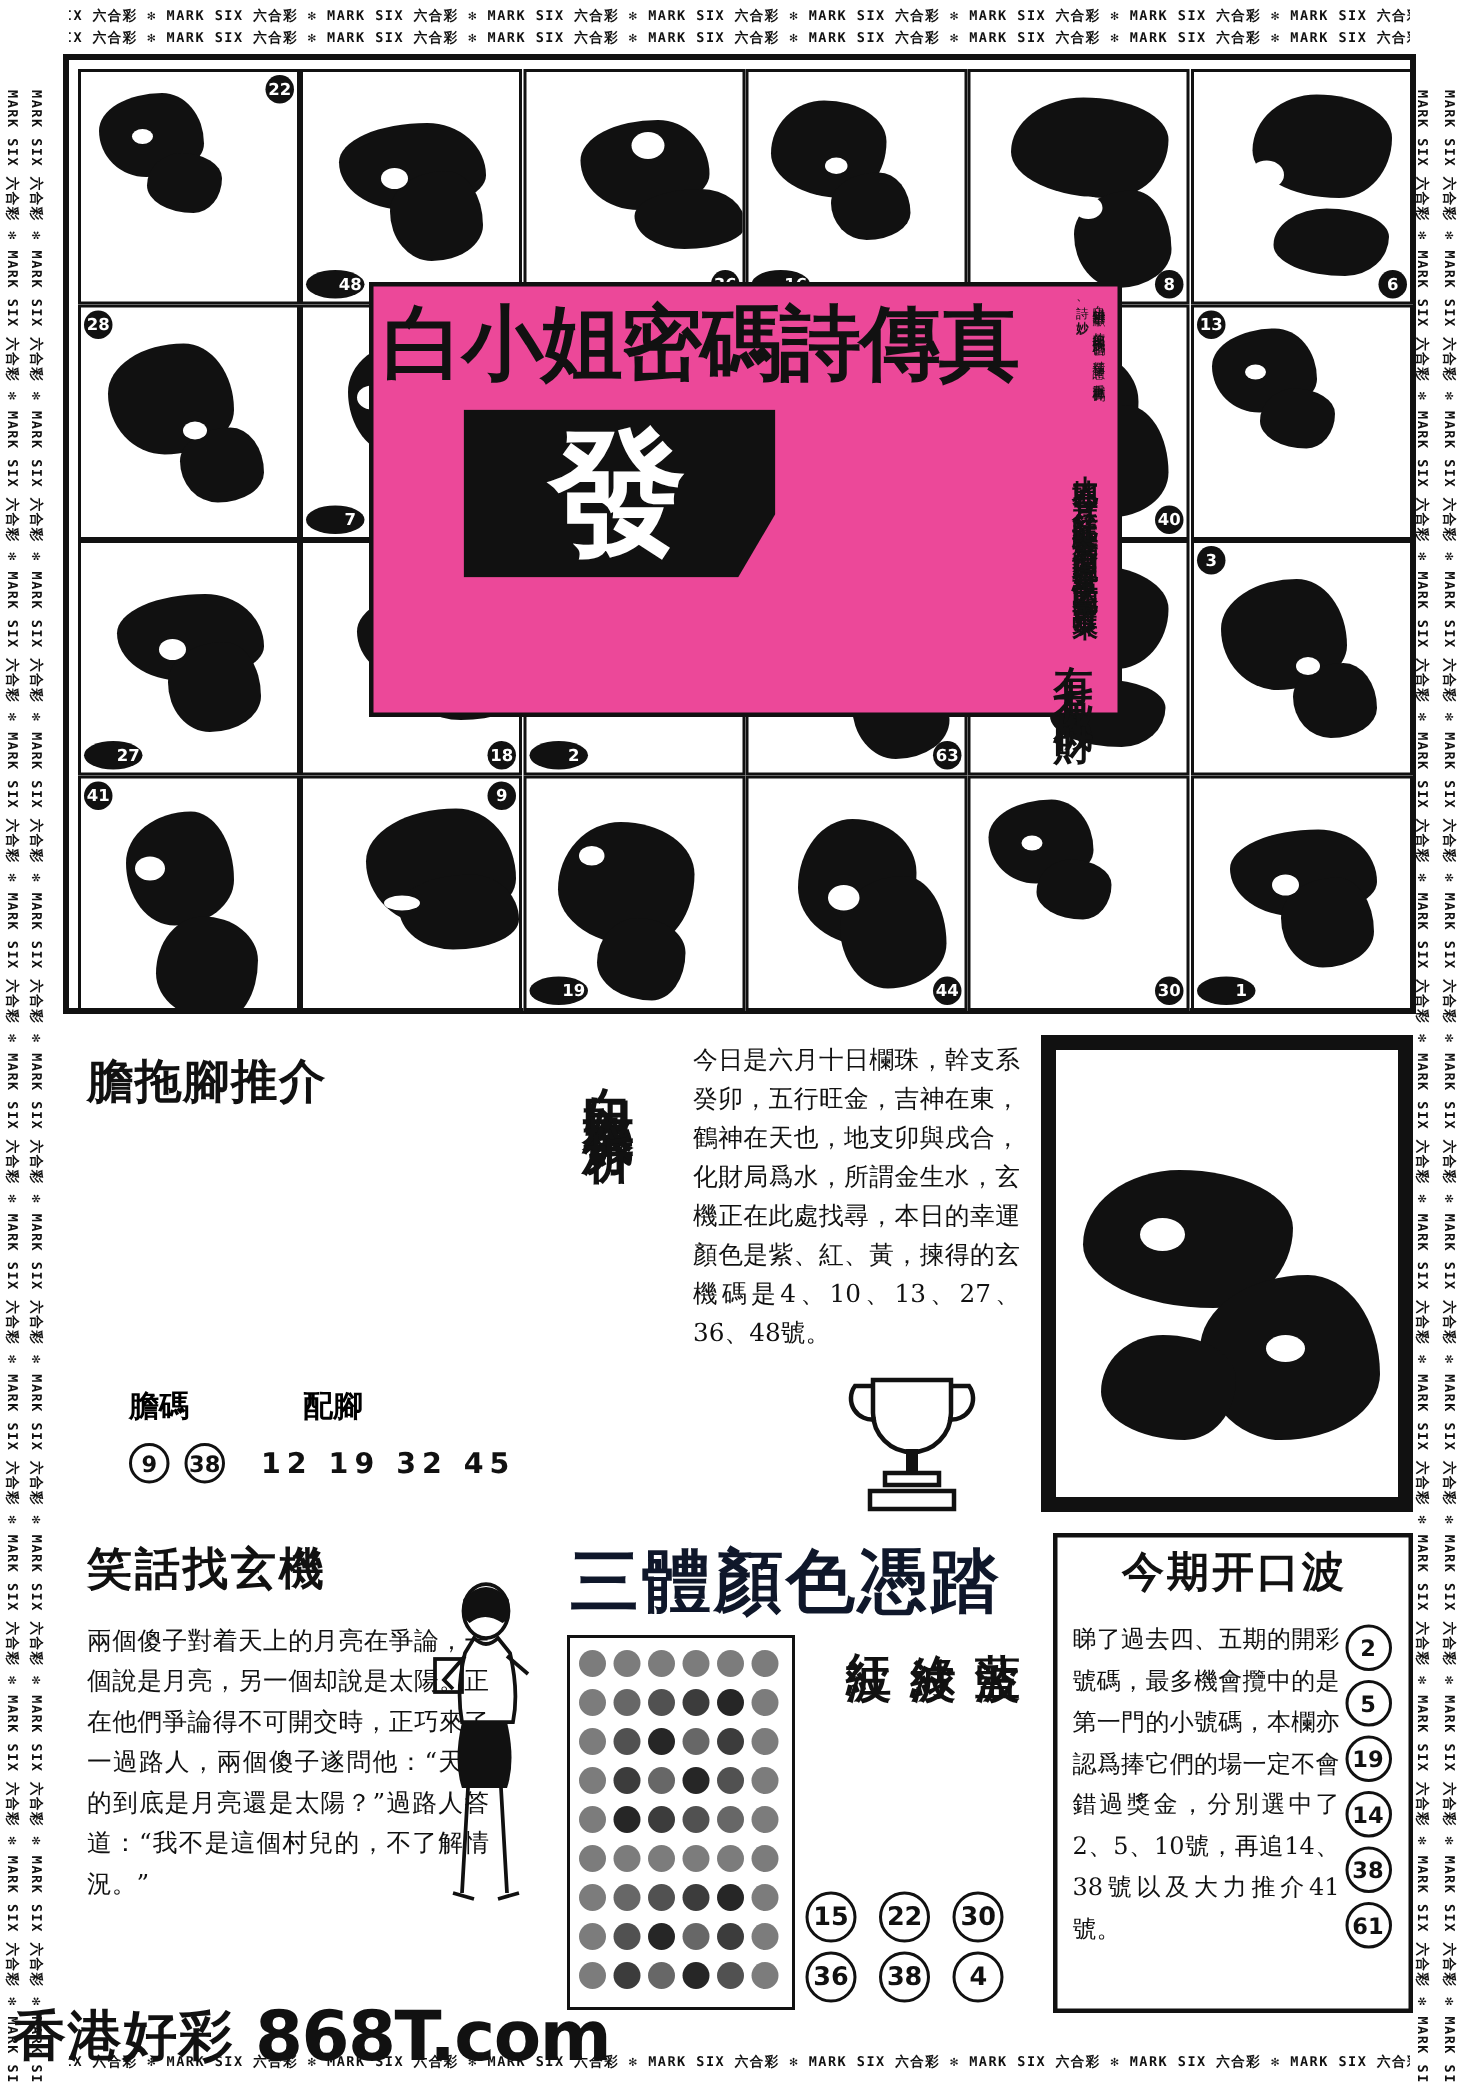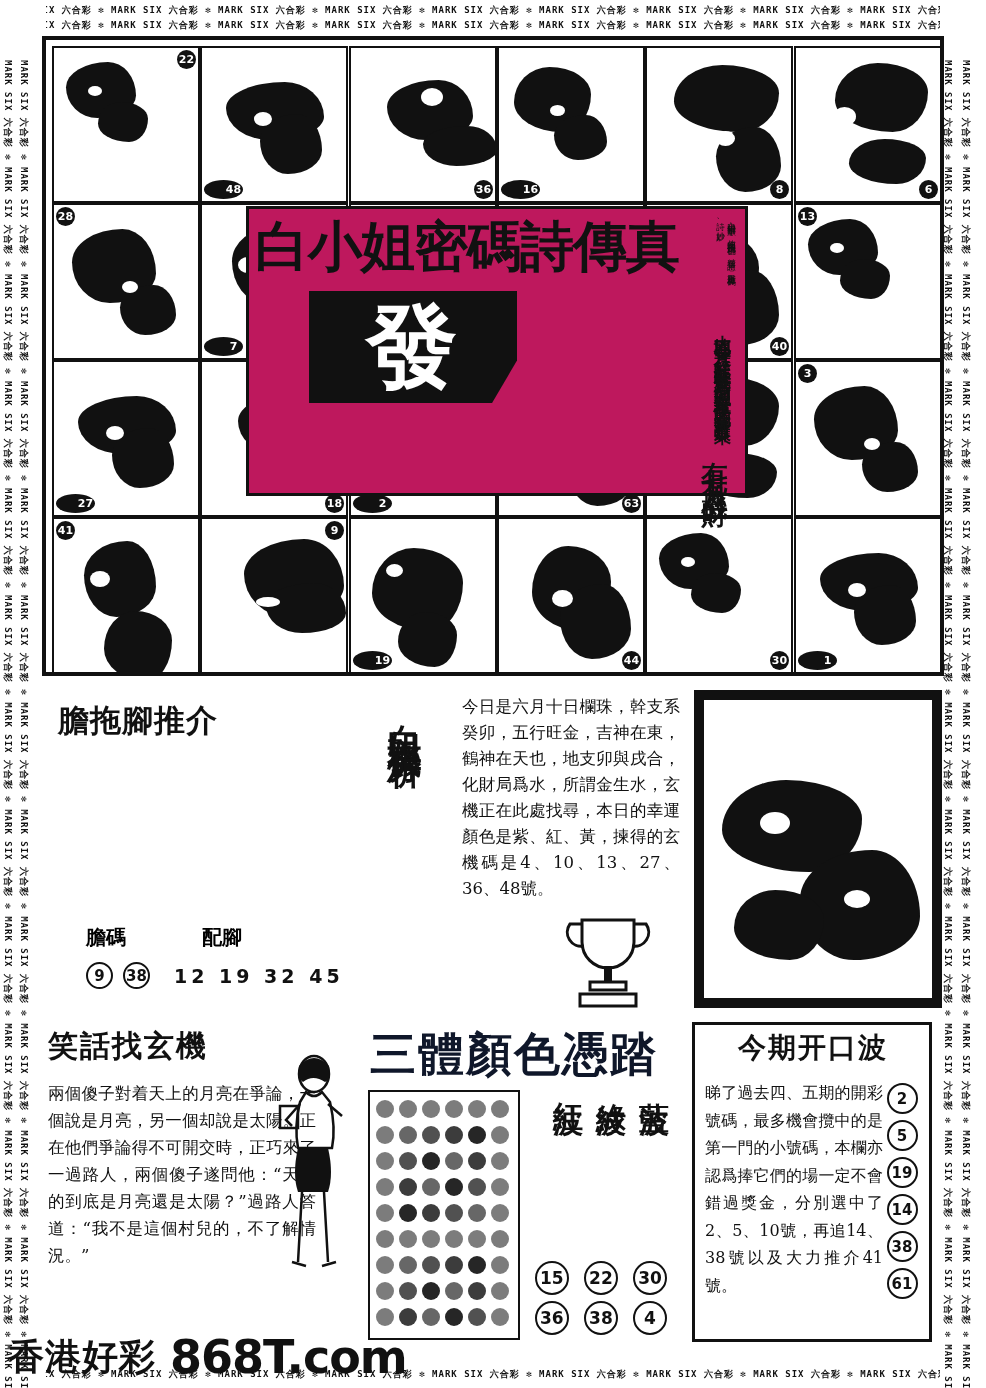--- a/index.html
+++ b/index.html
@@ -45,22 +45,22 @@
   .badge.bl{left:2px;bottom:2px;padding-left:20px;}
   .badge.br{right:2px;bottom:2px;}
 
   
   .ink{position:absolute;background:#111;border-radius:46% 54% 38% 62%/54% 42% 58% 46%;}
   .ink2{position:absolute;background:#111;border-radius:60% 40% 55% 45%/45% 60% 40% 55%;}
   .inkwhite{position:absolute;background:#fff;border-radius:50%;}
 
   
   .titlepanel{
-    position:absolute;left:200px;top:166px;width:502px;height:290px;
-    border:3px solid #111;background:#be185d;box-sizing:border-box;z-index:10;
+    position:absolute;left:200px;top:148px;width:502px;height:290px;
+    border:3px solid #111;background:#ec4899;box-sizing:border-box;z-index:10;
   }
   .bigtitle{
     position:absolute;left:6px;top:4px;width:490px;height:66px;
     font-family:"DejaVu Serif","Liberation Serif",serif;
     font-weight:bold;font-size:54px;line-height:66px;color:#111;
     letter-spacing:-1px;white-space:nowrap;
   }
   .fa-box{
     position:absolute;left:60px;top:82px;width:208px;height:112px;background:#111;
     clip-path:polygon(0 0,100% 0,100% 62%,88% 100%,0 100%);
@@ -138,21 +138,21 @@
     background:#111;overflow:hidden;
   }
   .sx-inner{position:absolute;inset:10px;background:#fff;overflow:hidden;}
   .sx-title{
     position:absolute;left:0;top:0;width:100%;height:58px;background:#111;
     color:#fff;font-family:"DejaVu Serif","Liberation Serif",serif;
     font-size:38px;font-weight:bold;line-height:58px;text-align:center;letter-spacing:4px;
   }
 
   
-  .botband{position:absolute;left:32px;top:1018px;width:902px;height:330px;}
+  .botband{position:absolute;left:42px;top:1018px;width:902px;height:330px;}
 
   .joke{position:absolute;left:16px;top:8px;width:300px;height:316px;}
   .joke-title{
     font-family:"DejaVu Serif","Liberation Serif",serif;
     font-size:30px;font-weight:bold;color:#111;letter-spacing:2px;white-space:nowrap;
   }
   .joke-body{
     position:absolute;left:0;top:54px;width:268px;
     font-family:"DejaVu Serif","Liberation Serif",serif;
     font-size:16.5px;line-height:27px;color:#111;text-align:justify;
@@ -164,21 +164,21 @@
     position:absolute;left:16px;top:0;width:300px;height:54px;
     font-family:Liberation Sans, sans-serif;
     font-size:46px;font-weight:bold;color:#0f172a;letter-spacing:2px;white-space:nowrap;
   }
   .chart{position:absolute;left:14px;top:66px;width:148px;height:246px;border:2px solid #111;background:#fff;overflow:hidden;}
   .bo-cols{position:absolute;right:0;top:54px;width:152px;height:200px;
     display:flex;flex-direction:row-reverse;gap:2px;}
   .bo-col{writing-mode:vertical-rl;text-orientation:upright;
     font-family:"DejaVu Serif","Liberation Serif",serif;
     font-size:30px;font-weight:bold;color:#111;letter-spacing:3px;}
-  .bo-balls{position:absolute;right:2px;bottom:4px;width:150px;text-align:right;}
+  .bo-balls{position:absolute;right:2px;bottom:4px;width:150px;}
   .bo-ball{
     display:inline-flex;width:34px;height:34px;border:2.5px solid #111;border-radius:50%;
     align-items:center;justify-content:center;margin:3px 5px;
     font-size:17px;font-weight:bold;color:#111;box-sizing:border-box;
     font-family:"DejaVu Sans","Liberation Sans",sans-serif;
   }
 
   .kbpanel{
     position:absolute;left:660px;top:4px;width:240px;height:320px;
     border:3px solid #111;background:#fff;box-sizing:border-box;

